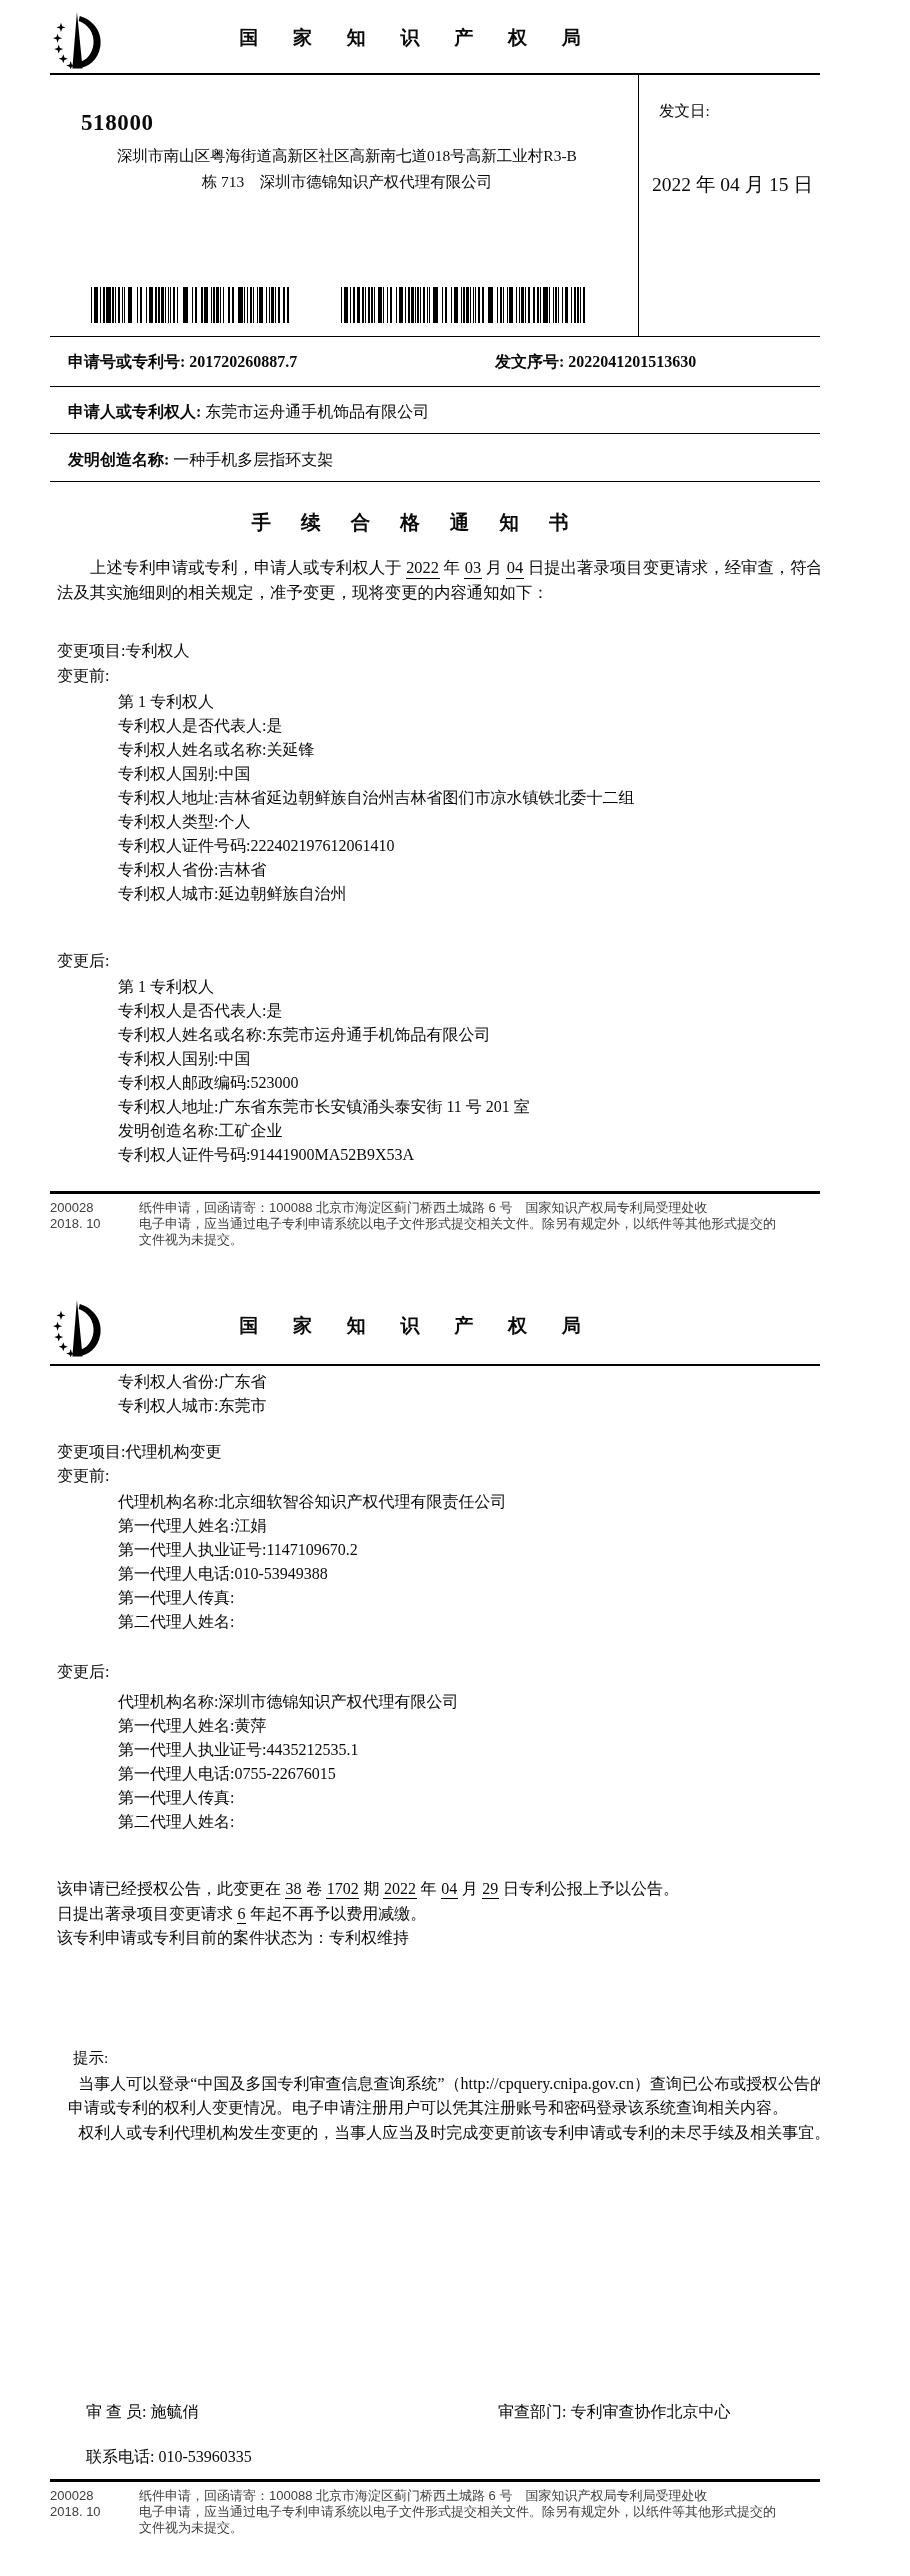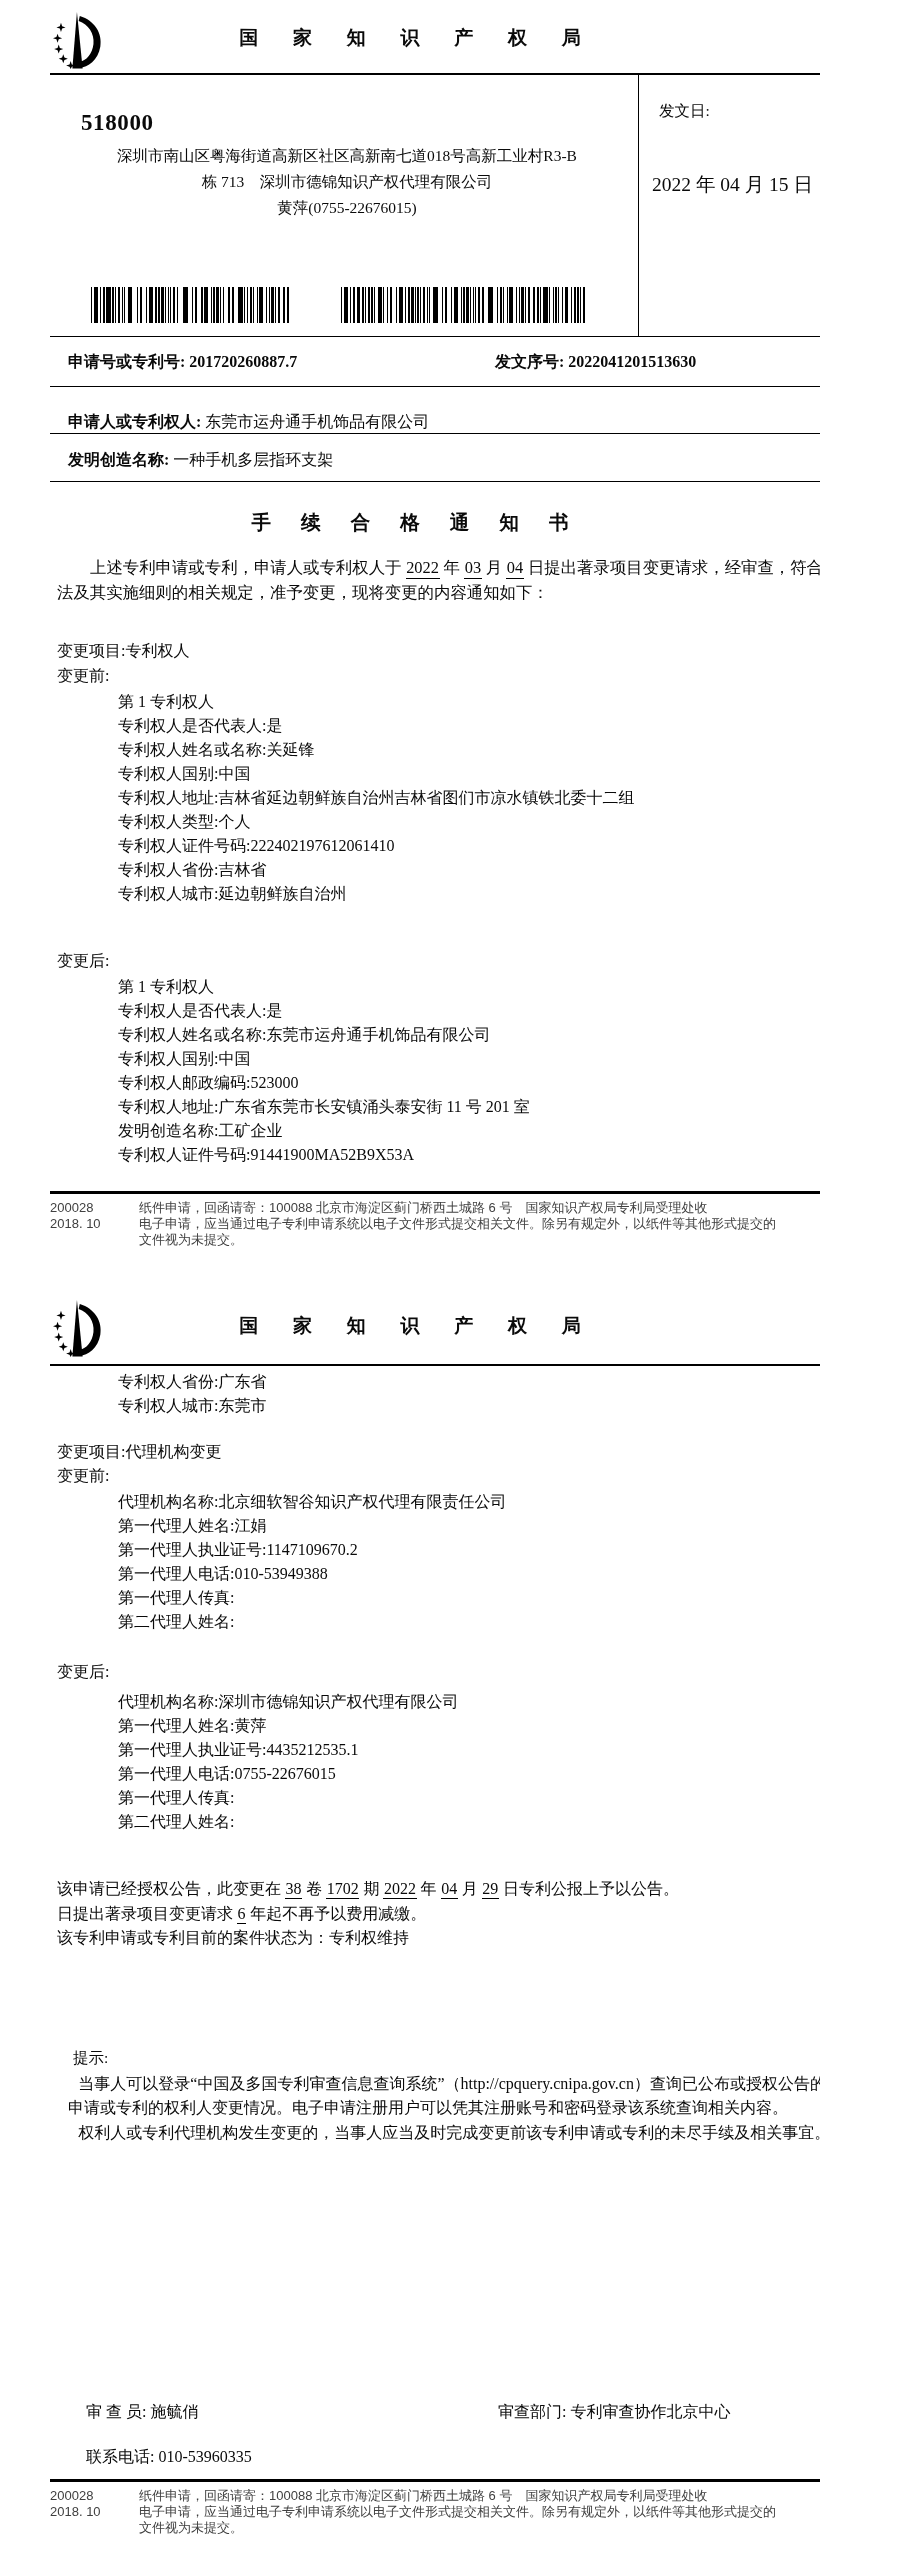--- a/index.html
+++ b/index.html
@@ -32,21 +32,21 @@
     background-image:
       repeating-linear-gradient(90deg,#000 0 1.1px,rgba(0,0,0,0) 1.1px 2.9px,#000 2.9px 4.6px,rgba(0,0,0,0) 4.6px 5.7px,#000 5.7px 6.3px,rgba(0,0,0,0) 6.3px 9.2px),
       repeating-linear-gradient(90deg,rgba(0,0,0,0) 0 1.7px,#000 1.7px 2.3px,rgba(0,0,0,0) 2.3px 5.2px,#000 5.2px 6.9px,rgba(0,0,0,0) 6.9px 11px);}
   .bc1{left:91px;width:201px;}
   .bc2{left:341px;width:247px;}
 
   .meta-line{position:absolute;font-size:16px;}
   .b{font-weight:bold;}
   .row1-left{left:68px;top:352px;}
   .row1-right{left:495px;top:352px;}
-  .row2{left:68px;top:412px;}
+  .row2{left:68px;top:402px;}
   .row3{left:68px;top:450px;}
 
   .doc-title{position:absolute;left:0;top:509px;width:100%;text-align:center;
              font-size:19.5px;font-weight:bold;letter-spacing:12.6px;text-indent:12.6px;}
 
   .para{position:absolute;font-size:16.4px;line-height:25px;}
   .para1{left:57px;top:555px;width:803px;text-indent:33px;}
   .simple-line{position:absolute;font-size:16px;}
   .fields{position:absolute;left:118px;font-size:16px;line-height:24px;}
   .u{border-bottom:1.1px solid #000;padding:0 0.6px 0.6px 0.6px;}
@@ -95,21 +95,20 @@
     <polygon points="31,86 33,92 39,94 33,96 31,100 29,96 23,94 29,92" fill="#000"></polygon>
   </svg>
   <div class="hdr-title">国 家 知 识 产 权 局</div>
   <div class="rule rule-top"></div>
   <div class="rule vline"></div>
 
   <div class="postcode">518000</div>
   <div class="addr">
     <div>深圳市南山区粤海街道高新区社区高新南七道018号高新工业村R3-B</div>
     <div>栋 713　深圳市德锦知识产权代理有限公司</div>
-    <div>黄萍(0755-22676015)</div>
   </div>
   <div class="send-label">发文日:</div>
   <div class="send-date">2022 年 04 月 15 日</div>
 
   <div class="barcode bc1"></div>
   <div class="barcode bc2"></div>
 
   <div class="rule rule2"></div>
   <div class="meta-line row1-left"><span class="b">申请号或专利号: </span><span class="b">201720260887.7</span></div>
   <div class="meta-line row1-right"><span class="b">发文序号: </span><span class="b">2022041201513630</span></div>

